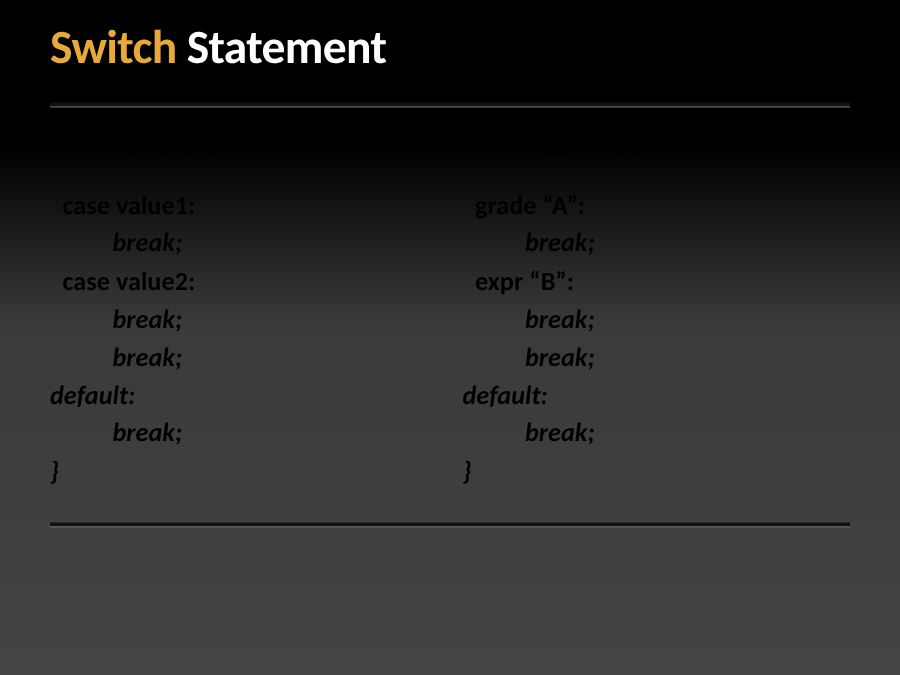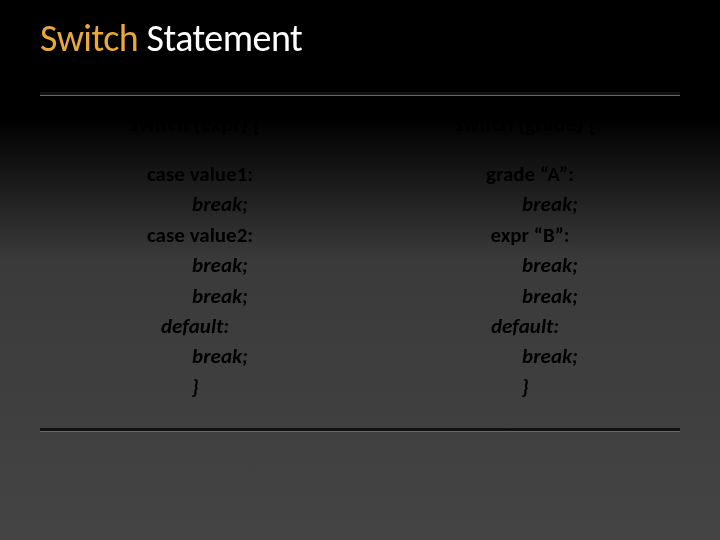--- a/index.html
+++ b/index.html
@@ -12,23 +12,23 @@
     position: relative;
     overflow: hidden;
   }
   .slide {
     width: 100%;
     height: 100%;
     padding: 18px 40px 30px 40px;
   }
   .title {
     font-size: 38px;
-    font-weight: 400;
+    font-weight: 700;
     letter-spacing: -0.5px;
-    margin-bottom: 32px;
+    margin-bottom: 22px;
     line-height: 1.1;
   }
   .title .orange { color: #e6a93a; }
   .title .white { color: #ffffff; }
   .rule {
     border: none;
     border-top: 3px solid #111;
     border-bottom: 1px solid #666;
     height: 0;
     margin: 0 0 14px 0;
@@ -36,21 +36,20 @@
   .rule-bottom {
     border: none;
     border-top: 3px solid #111;
     border-bottom: 1px solid #666;
     height: 0;
     margin-top: 26px;
   }
   .cols {
     display: flex;
     gap: 20px;
-    text-align: center;
   }
   .col {
     flex: 1;
   }
   .code-head {
     font-size: 22px;
     font-weight: 600;
     color: #000000;
     margin-bottom: 22px;
     white-space: pre;

